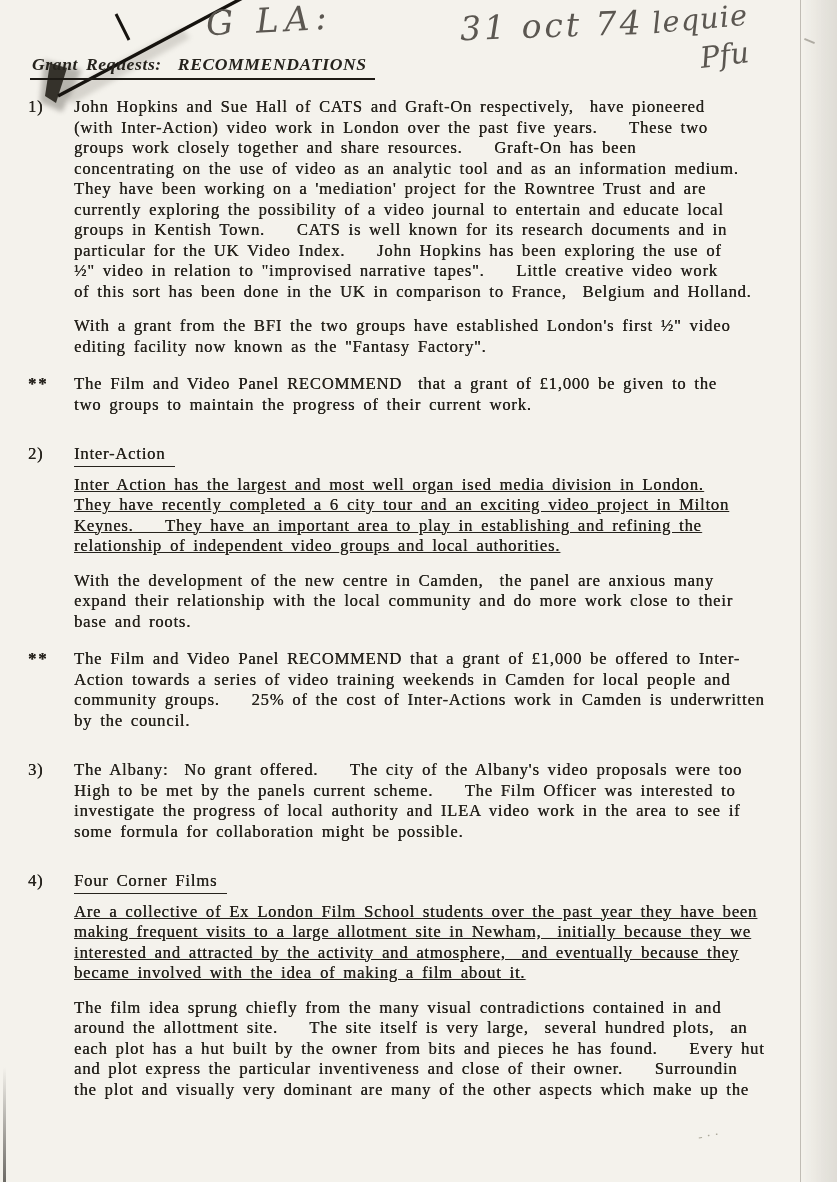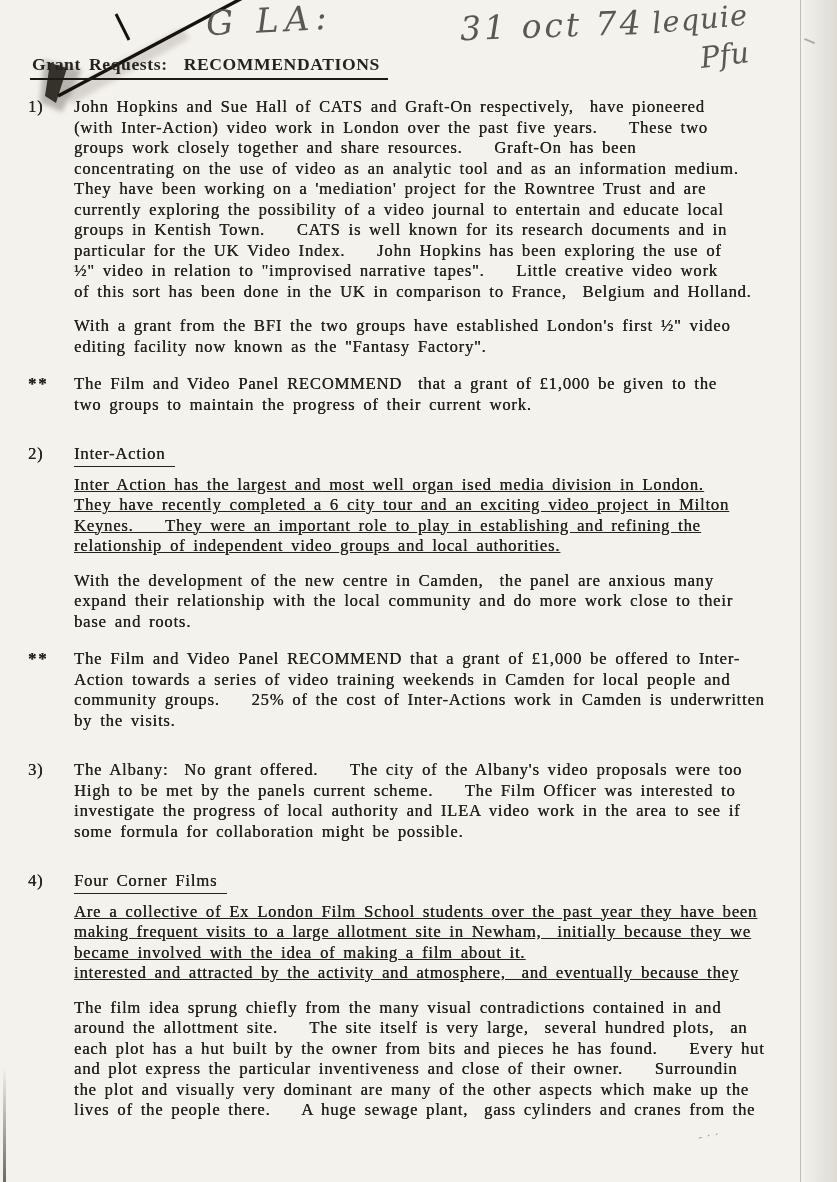--- a/index.html
+++ b/index.html
@@ -45,20 +45,21 @@
   }
   .doc{position:absolute;top:0;left:0;width:837px;height:1182px;padding-top:54px;box-sizing:border-box;overflow:hidden;}
   .title-row{padding-left:30px;}
   .doc-title{
     display:inline-block;
     font-weight:bold;font-size:17.6px;
     letter-spacing:0.6px;word-spacing:3px;
     white-space:pre;
     border-bottom:2.3px solid #1d1a15;
     padding:0 8px 3px 2px;
+    font-style:italic;
   }
   .block{display:flex;}
   .block .marker{
     flex:0 0 46px;padding-left:28px;box-sizing:content-box;
     white-space:pre;
   }
   .block.t-rec .marker{font-weight:bold;letter-spacing:2px;}
   .content{flex:1 1 auto;min-width:0;}
   .line, .marker{
     white-space:pre;
@@ -140,39 +141,39 @@
           <div class="marker">2)</div>
           <div class="content">
             <div class="line"><span class="heading">Inter-Action</span></div>
           </div>
         </div>
         <div class="block t-para">
           <div class="marker"></div>
           <div class="content">
             <div class="line">Inter Action has the largest and most well organ ised media division in London.</div>
             <div class="line">They have recently completed a 6 city tour and an exciting video project in Milton</div>
-            <div class="line">Keynes.    They were an important role to play in establishing and refining the</div>
+            <div class="line">Keynes.    They have an important area to play in establishing and refining the</div>
             <div class="line">relationship of independent video groups and local authorities.</div>
           </div>
         </div>
         <div class="block t-para">
           <div class="marker"></div>
           <div class="content">
             <div class="line">With the development of the new centre in Camden,  the panel are anxious many</div>
             <div class="line">expand their relationship with the local community and do more work close to their</div>
             <div class="line">base and roots.</div>
           </div>
         </div>
         <div class="block t-rec">
           <div class="marker">**</div>
           <div class="content">
             <div class="line">The Film and Video Panel RECOMMEND that a grant of £1,000 be offered to Inter-</div>
             <div class="line">Action towards a series of video training weekends in Camden for local people and</div>
             <div class="line">community groups.    25% of the cost of Inter-Actions work in Camden is underwritten</div>
-            <div class="line">by the visits.</div>
+            <div class="line">by the council.</div>
           </div>
         </div>
         <div class="block t-item">
           <div class="marker">3)</div>
           <div class="content">
             <div class="line">The Albany:  No grant offered.    The city of the Albany's video proposals were too</div>
             <div class="line">High to be met by the panels current scheme.    The Film Officer was interested to</div>
             <div class="line">investigate the progress of local authority and ILEA video work in the area to see if</div>
             <div class="line">some formula for collaboration might be possible.</div>
           </div>
@@ -181,33 +182,32 @@
           <div class="marker">4)</div>
           <div class="content">
             <div class="line"><span class="heading">Four Corner Films</span></div>
           </div>
         </div>
         <div class="block t-para">
           <div class="marker"></div>
           <div class="content">
             <div class="line">Are a collective of Ex London Film School students over the past year they have been</div>
             <div class="line">making frequent visits to a large allotment site in Newham,  initially because they we</div>
+            <div class="line">interested and attracted by the activity and atmosphere,  and eventually because they</div>
             <div class="line">became involved with the idea of making a film about it.</div>
-            <div class="line">interested and attracted by the activity and atmosphere,  and eventually because they</div>
           </div>
         </div>
         <div class="block t-para">
           <div class="marker"></div>
           <div class="content">
             <div class="line">The film idea sprung chiefly from the many visual contradictions contained in and</div>
             <div class="line">around the allottment site.    The site itself is very large,  several hundred plots,  an</div>
             <div class="line">each plot has a hut built by the owner from bits and pieces he has found.    Every hut</div>
             <div class="line">and plot express the particular inventiveness and close of their owner.    Surroundin</div>
             <div class="line">the plot and visually very dominant are many of the other aspects which make up the</div>
-            <div class="line">lives of the people there.    A huge sewage plant,  gass cylinders and cranes from the</div>
           </div>
         </div>
       </div>
   </div>
 
   <div class="edge-right"></div>
   <div class="edge-left"></div>
 </div>
 
 </body></html>

